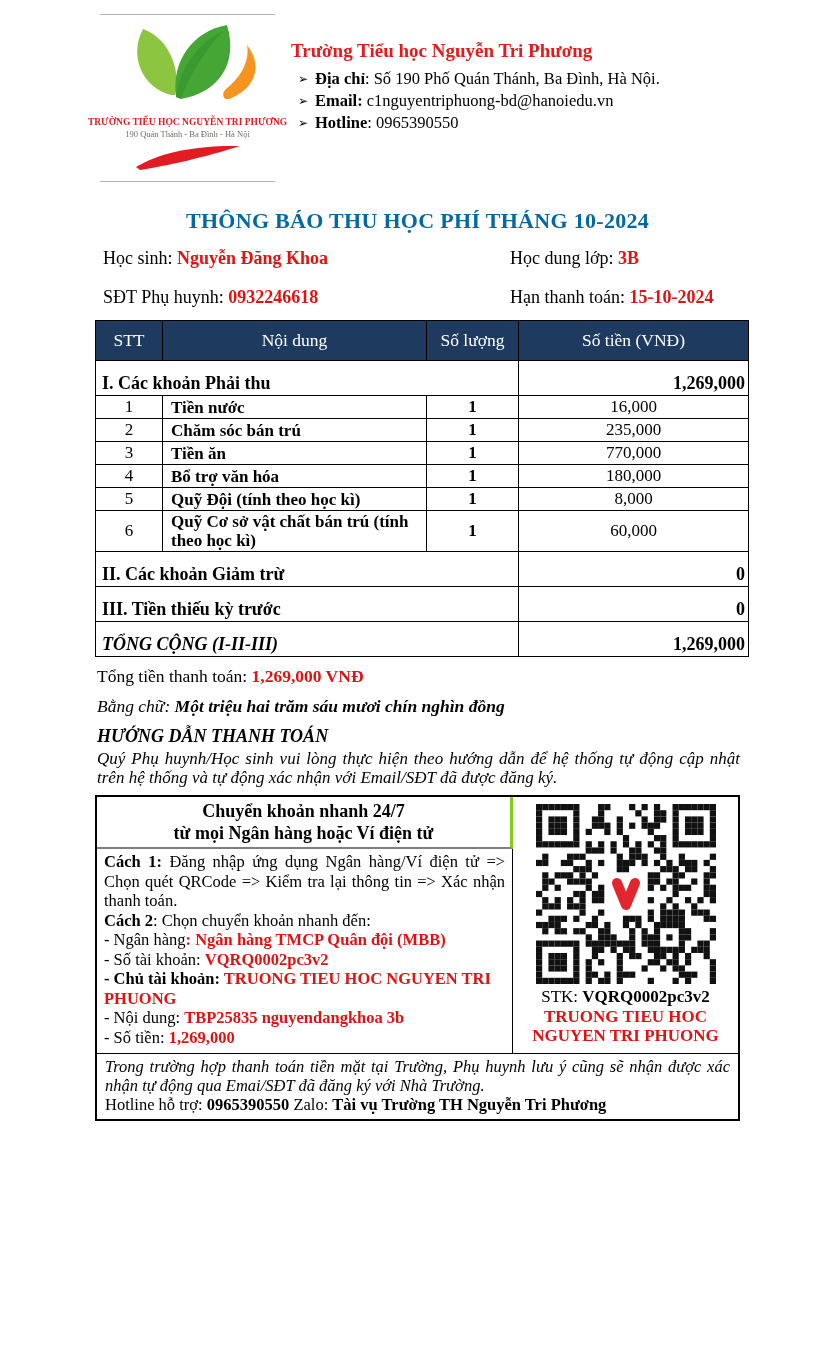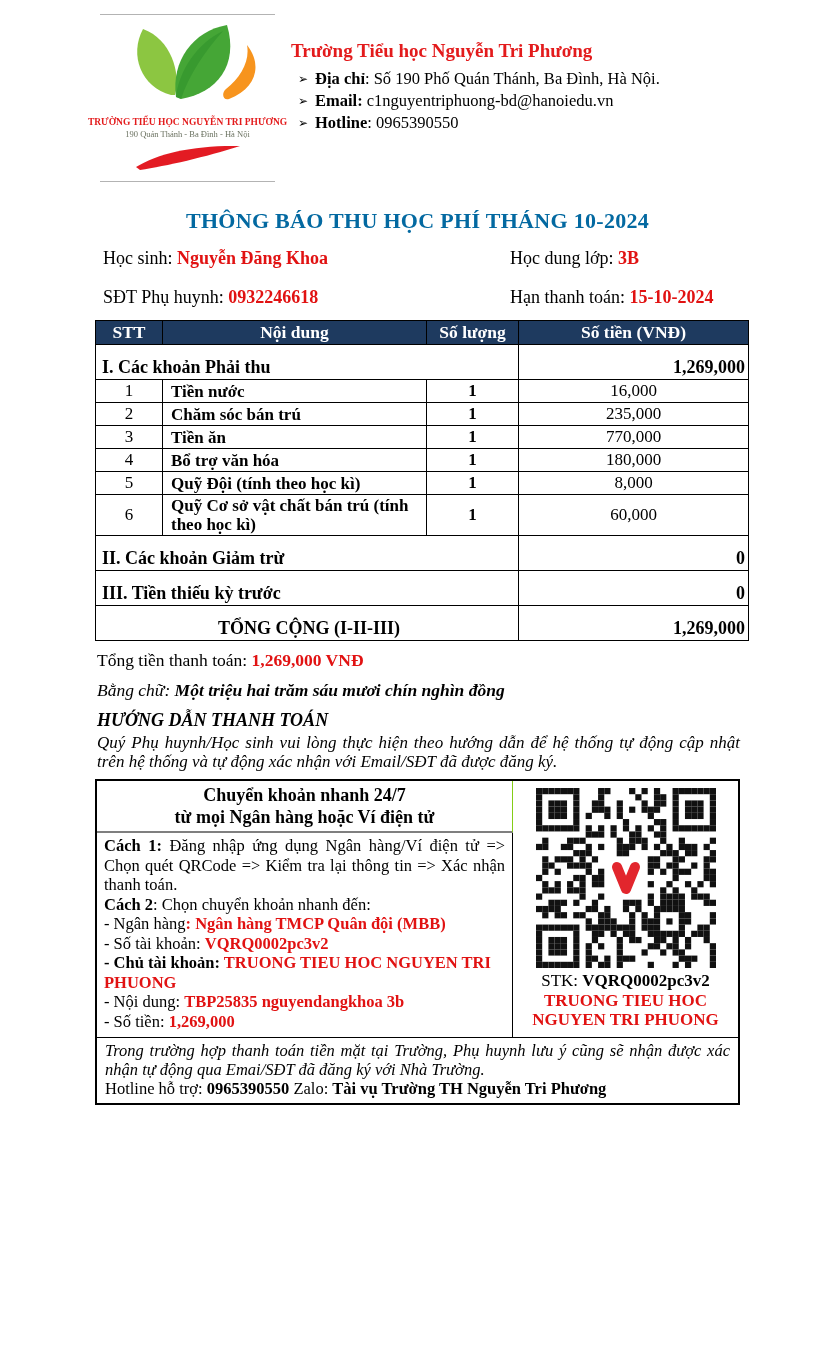--- a/index.html
+++ b/index.html
@@ -22,41 +22,41 @@
   .title{margin-top:26px;text-align:center;font-size:22px;font-weight:bold;color:#0369a1;letter-spacing:.3px;}
   .info-grid{display:grid;grid-template-columns:1fr 238px;margin-top:12px;font-size:18px;}
   .info-cell{padding:2px 0 2px 8px;}
   .info-cell.row2{margin-top:14px;}
   .due-cell{width:205px;}
   .red{color:#e11212;font-weight:bold;}
 
   
   table.fee{border-collapse:collapse;width:645px;margin-top:10px;table-layout:fixed;}
   table.fee th,table.fee td{border:1px solid #000;}
-  table.fee th{background:#1e3a5f;color:#fff;font-size:17.5px;font-weight:bold;text-align:center;
-               padding:2px 1px;line-height:19px;}
+  table.fee th{background:#1e3a5f;color:#fff;font-size:17.5px;font-weight:normal;text-align:center;
+               padding:10px 1px;line-height:19px;}
   .c-stt{width:64px;}.c-name{width:261px;}.c-qty{width:89px;}.c-amt{width:227px;}
   td.stt{text-align:center;font-size:17px;padding:1px 2px;}
   td.name{font-size:17px;padding:1px 2px 1px 8px;line-height:19px;font-weight:bold;}
   td.qty{text-align:center;font-weight:bold;font-size:17px;padding:1px 2px;}
   td.amt{text-align:center;font-size:17px;padding:1px 2px;}
   tr.section td{font-size:18px;font-weight:bold;padding:12px 2px 1px 6px;margin-top:20px;}
   td.amt-r{text-align:right;font-size:18px;font-weight:bold;padding-right:3px !important;}
-  td.total-label{text-align:center;font-size:18px;font-weight:bold;}
+  td.total-label{text-align:left;font-style:italic;font-size:18px;font-weight:bold;}
 
   
   .line{font-size:17.5px;margin-top:9px;padding-left:2px;}
   .it{font-style:italic;}
   .bi{font-style:italic;font-weight:bold;}
   .guide-title{font-size:18px;font-weight:bold;font-style:italic;margin-top:9px;padding-left:2px;}
   .guide-text{font-size:17px;font-style:italic;line-height:19px;margin-top:2px;padding-left:2px;text-align:justify;}
 
   
   .paybox{display:grid;grid-template-columns:416px 1fr;border:2px solid #000;margin-top:8px;width:641px;}
-  .pb-header{grid-column:1;grid-row:1;border-right:1px solid #84cc16;border-bottom:2.5px solid #7f7f7f;
+  .pb-header{grid-column:1;grid-row:1;border-right:3px solid #84cc16;border-bottom:2.5px solid #7f7f7f;
              text-align:center;font-weight:bold;font-size:18px;line-height:22px;padding:3px 2px;}
   .pb-body{grid-column:1;grid-row:2;border-right:1px solid #000;padding:3px 7px 6px 7px;
            font-size:16.5px;line-height:19.5px;}
   .pb-body p{margin:0;}
   .pb-body .just{text-align:justify;}
   .pb-qr{grid-column:2;grid-row:1/3;display:flex;flex-direction:column;align-items:center;padding:7px 2px 4px 2px;}
   .qr-wrap{position:relative;width:180px;height:180px;}
   .qr-heart{position:absolute;left:69px;top:69px;}
   .stk-line{font-size:17px;margin-top:3px;}
   .qr-holder{color:#e11212;font-weight:bold;font-size:17px;line-height:19px;text-align:center;}

